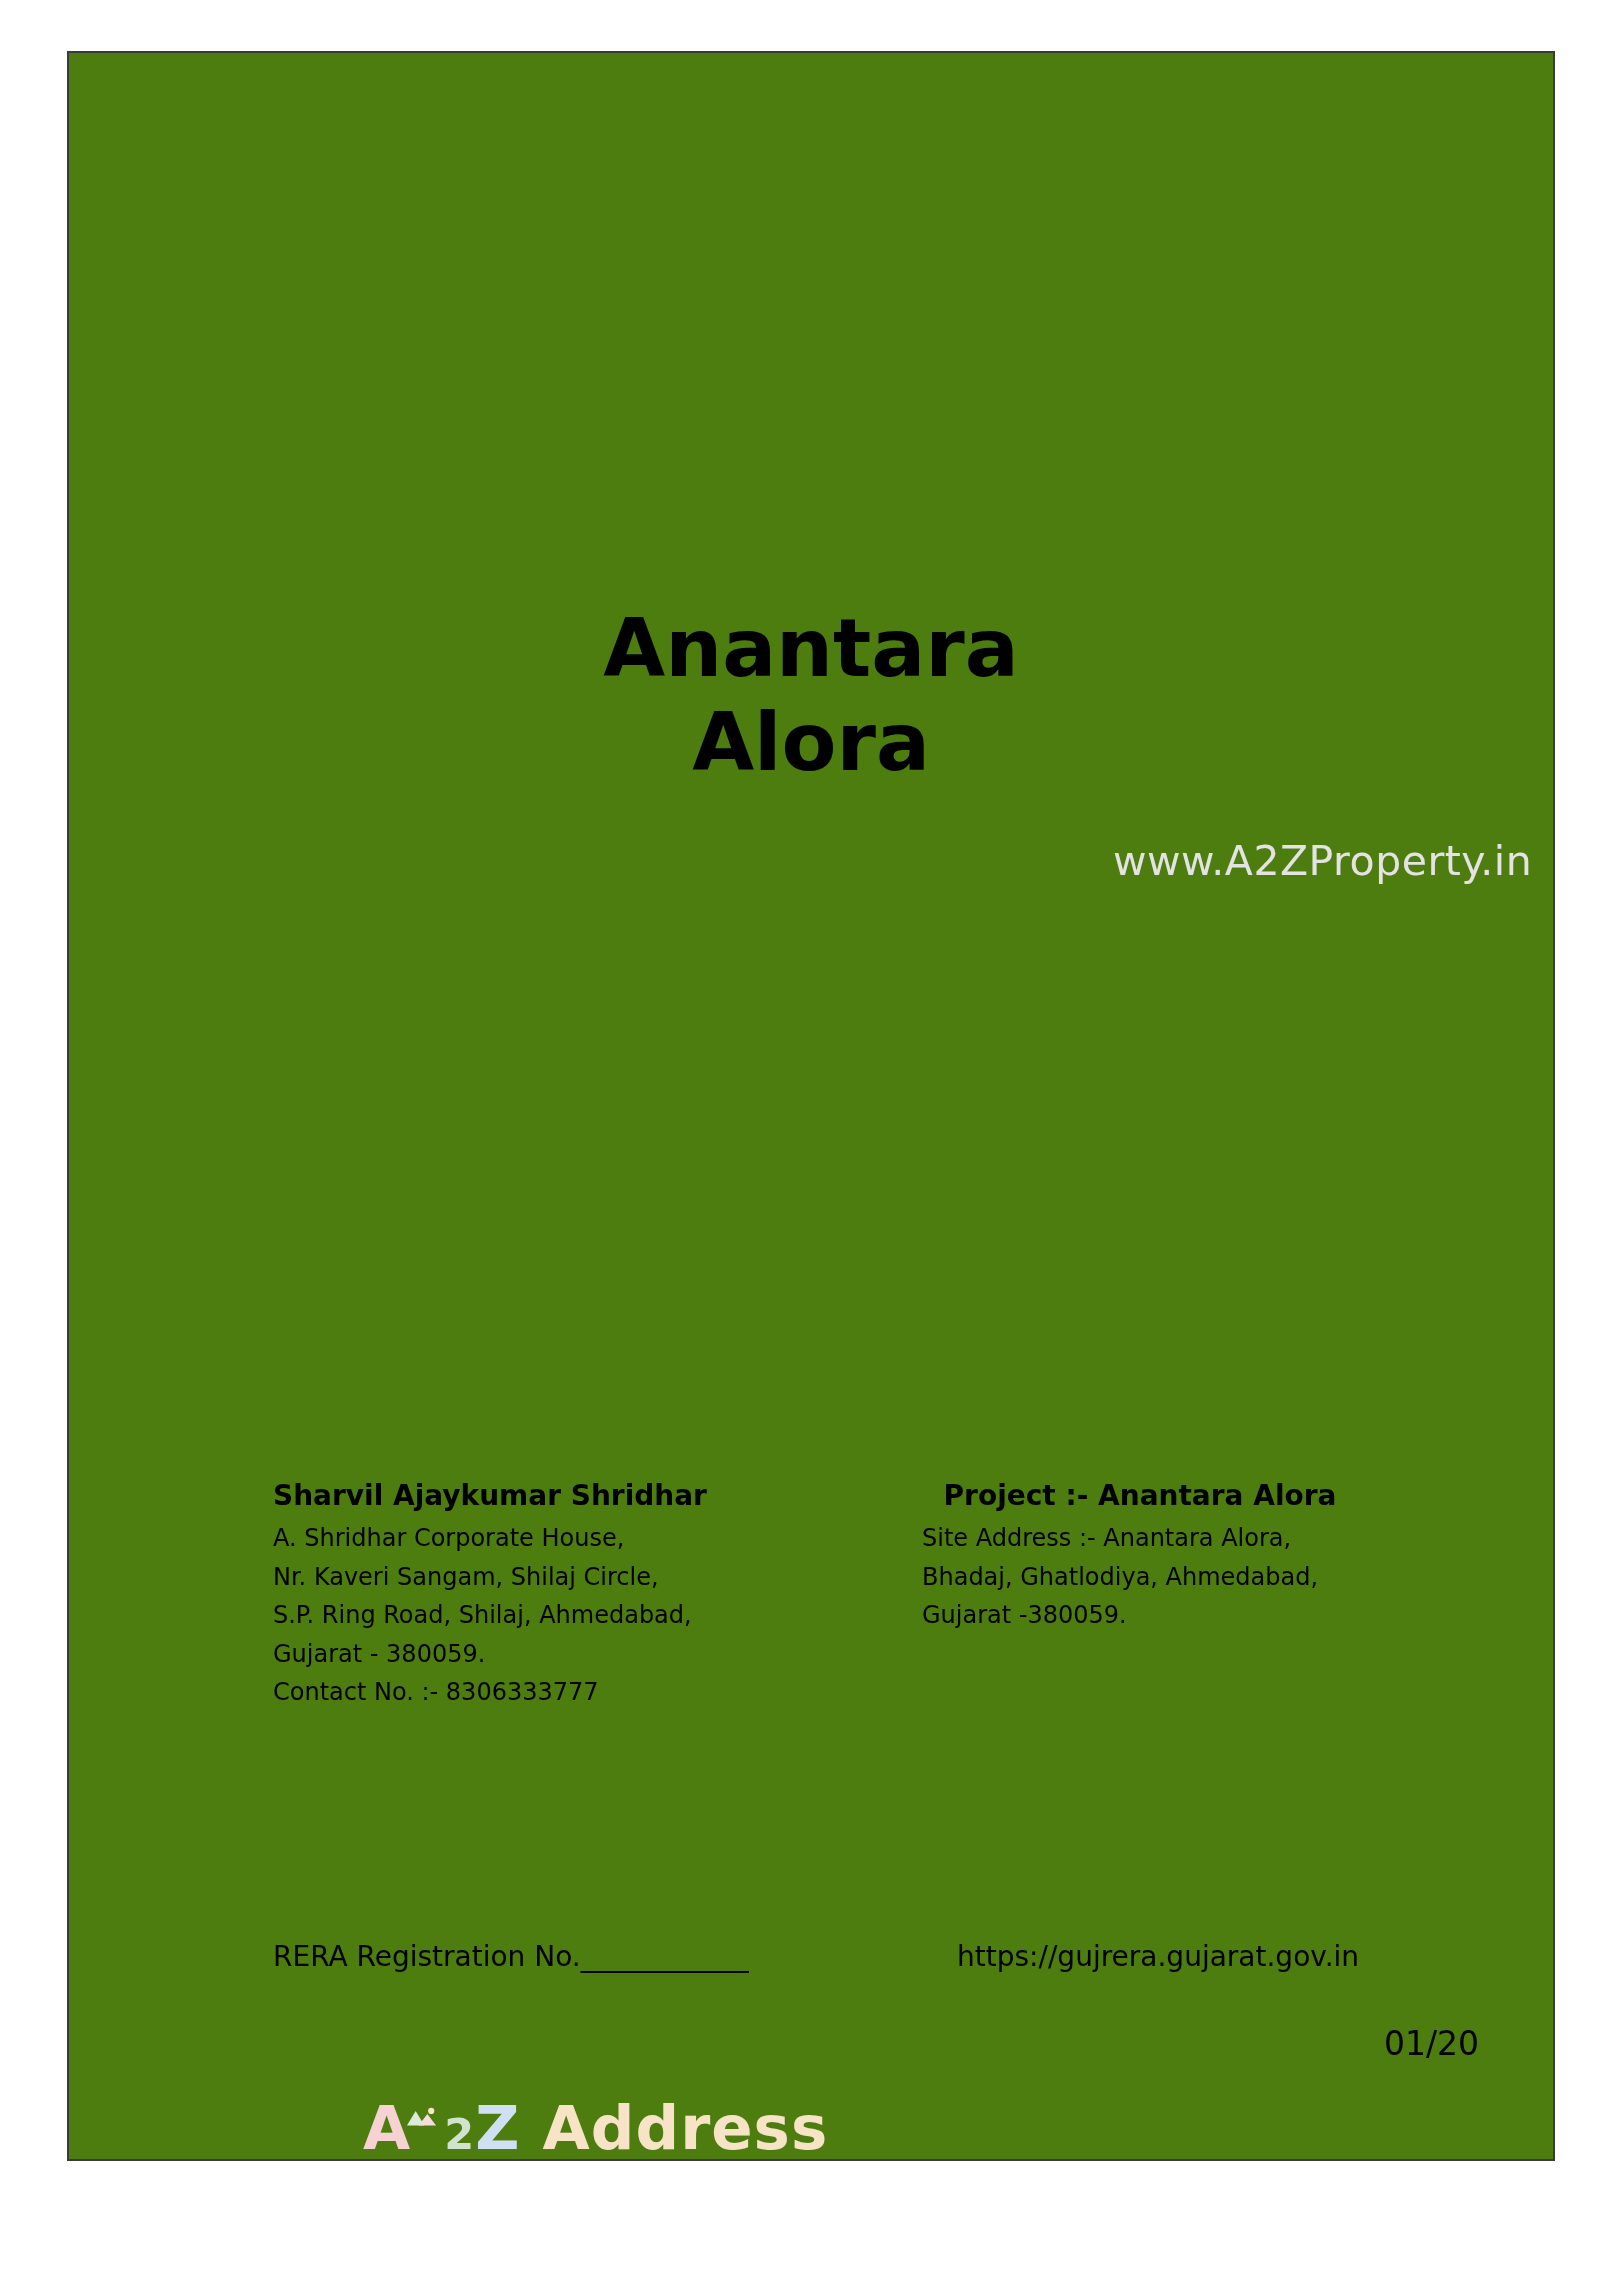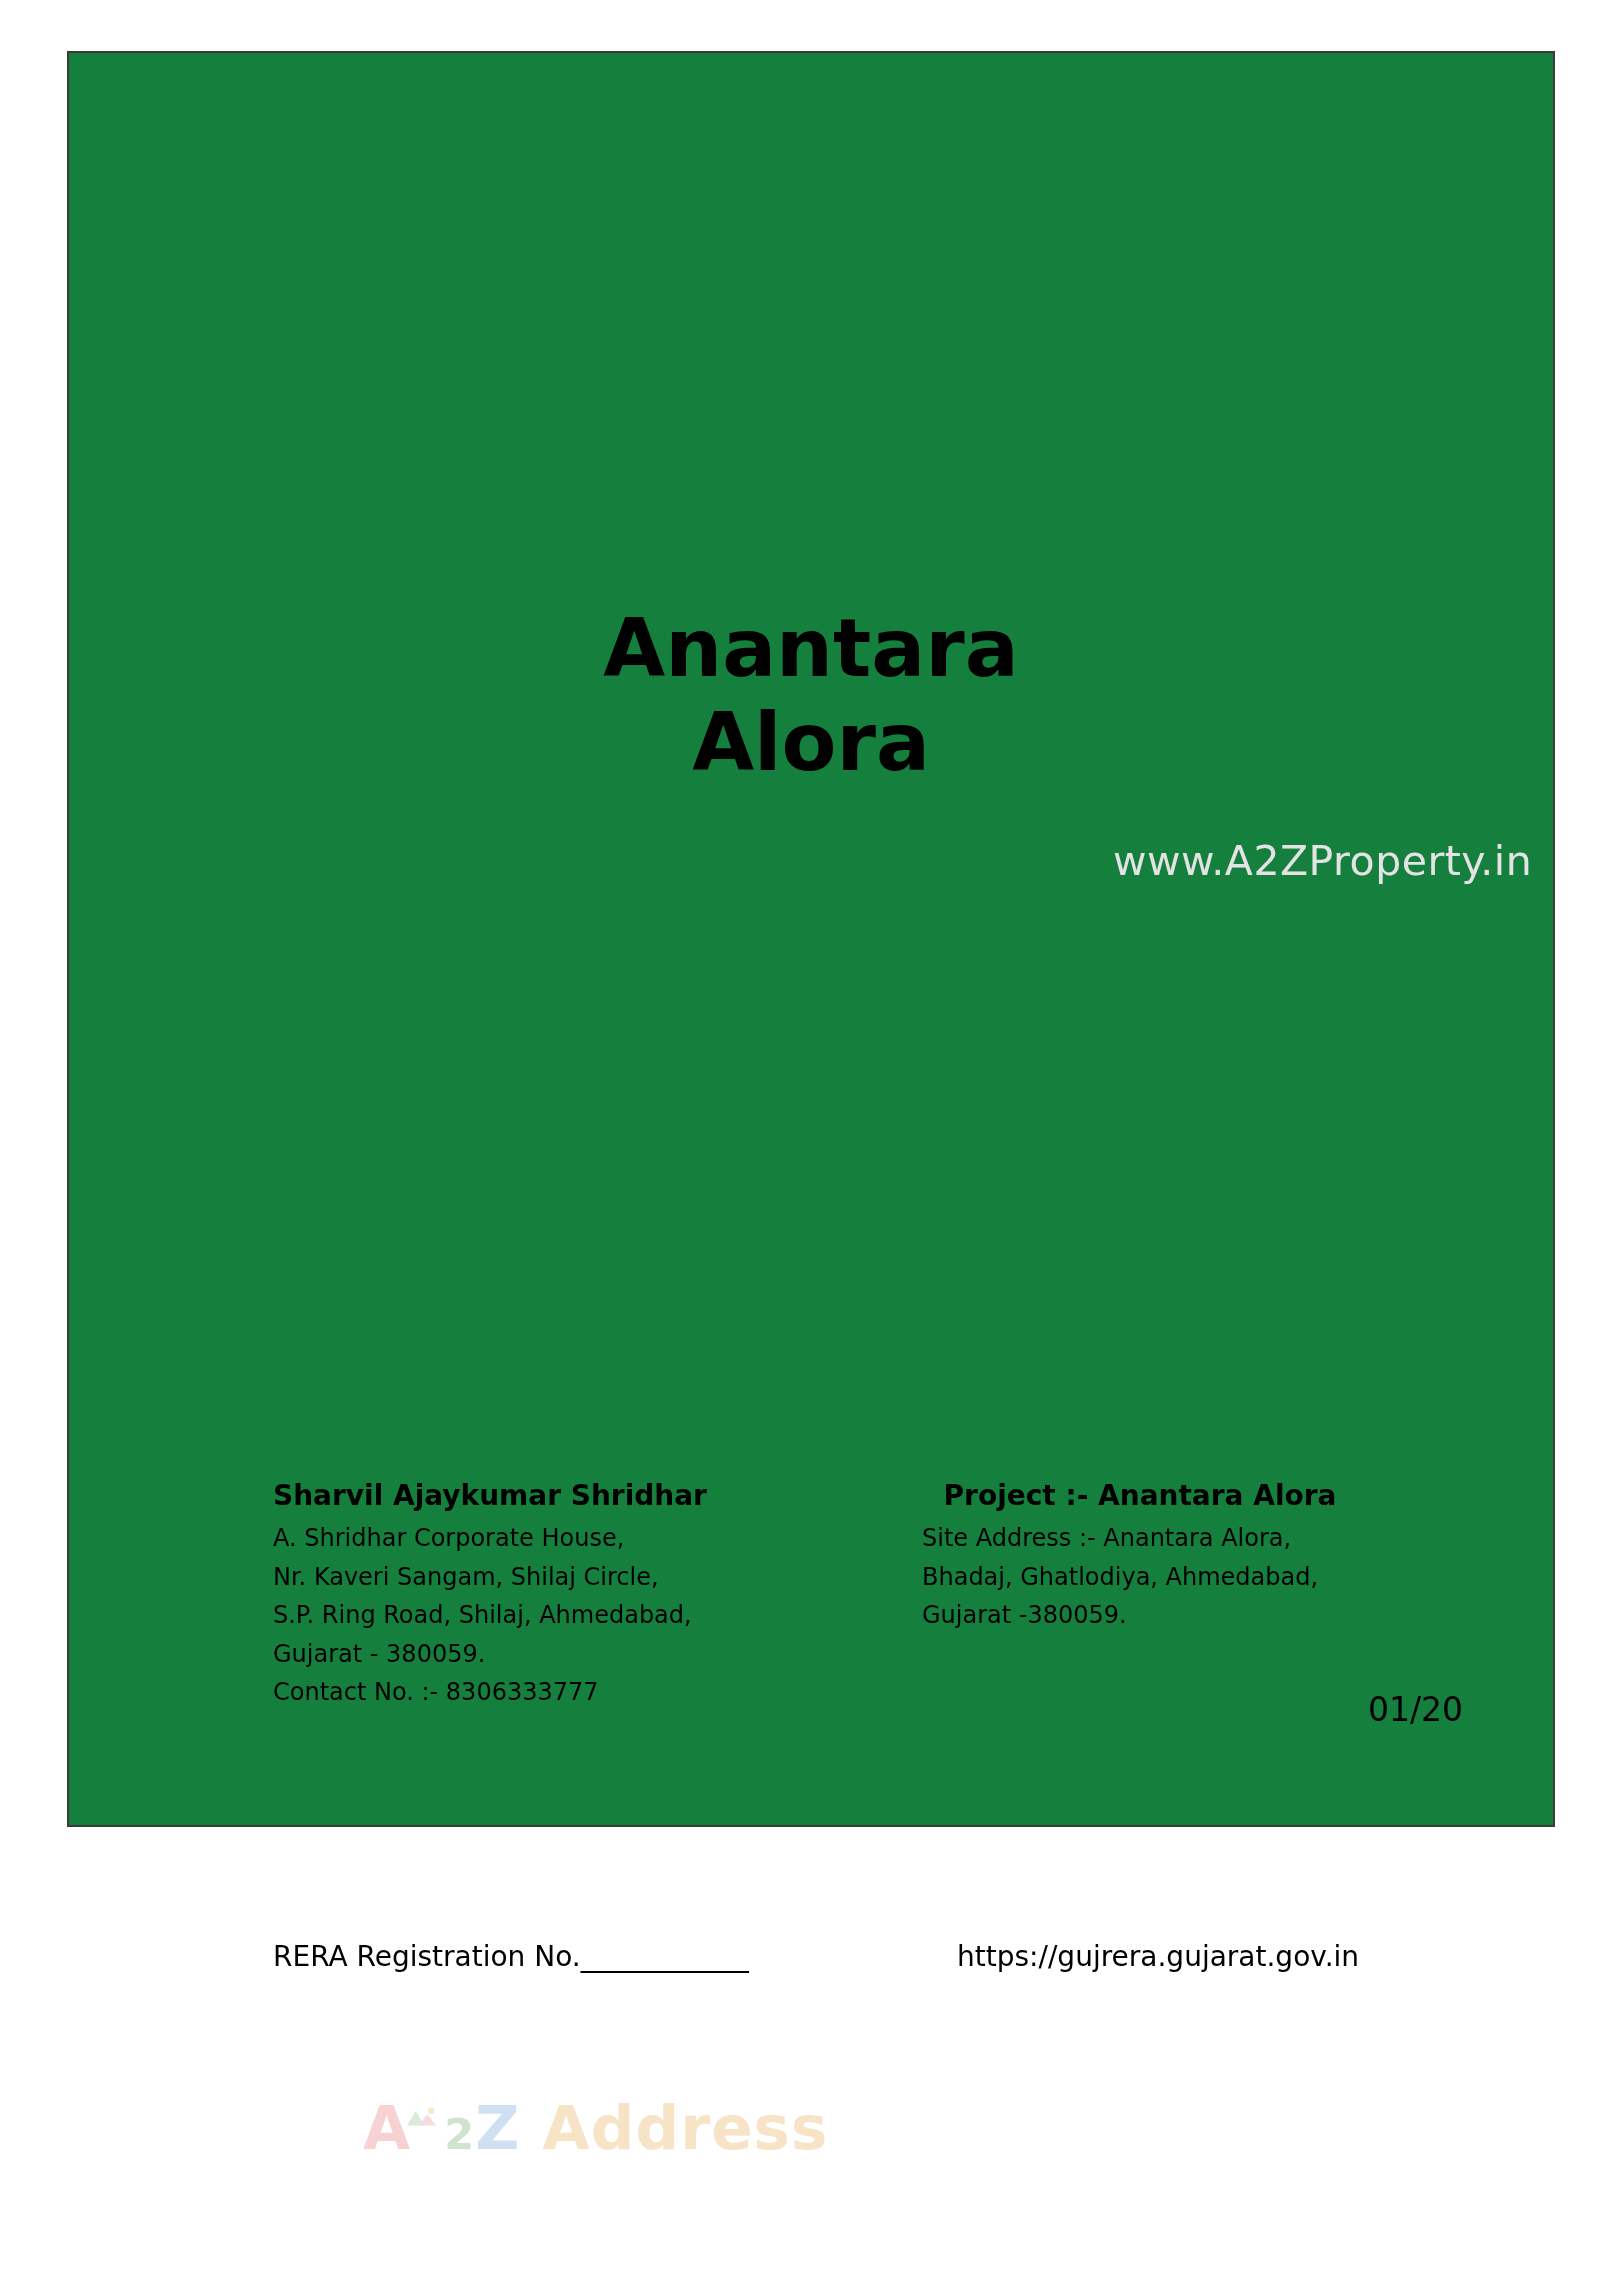--- a/index.html
+++ b/index.html
@@ -14,23 +14,23 @@
     color: #000000;
     position: relative;
     overflow: hidden;
   }
 
   .page {
     position: absolute;
     left: 67px;
     top: 51px;
     width: 1488px;
-    height: 1776px;
+    height: 2110px;
     border: 2px solid #3a3a3a;
-    background: #15803d;
+    background: #4d7c0f;
     box-sizing: border-box;
   }
 
   
   .title-block {
     position: absolute;
     left: 0;
     top: 549px;
     width: 100%;
     text-align: center;
@@ -131,21 +131,21 @@
     width: 33px;
     height: 21.6px;
     position: relative;
     top: -21.6px;
     left: -5.9px;
   }
 
   
   .page-number {
     position: absolute;
-    right: 90px;
+    right: 74px;
     bottom: 96px;
     font-size: 33px;
     color: #000000;
   }
 </style>
 </head>
 <body>
 
 <div class="page">
 

